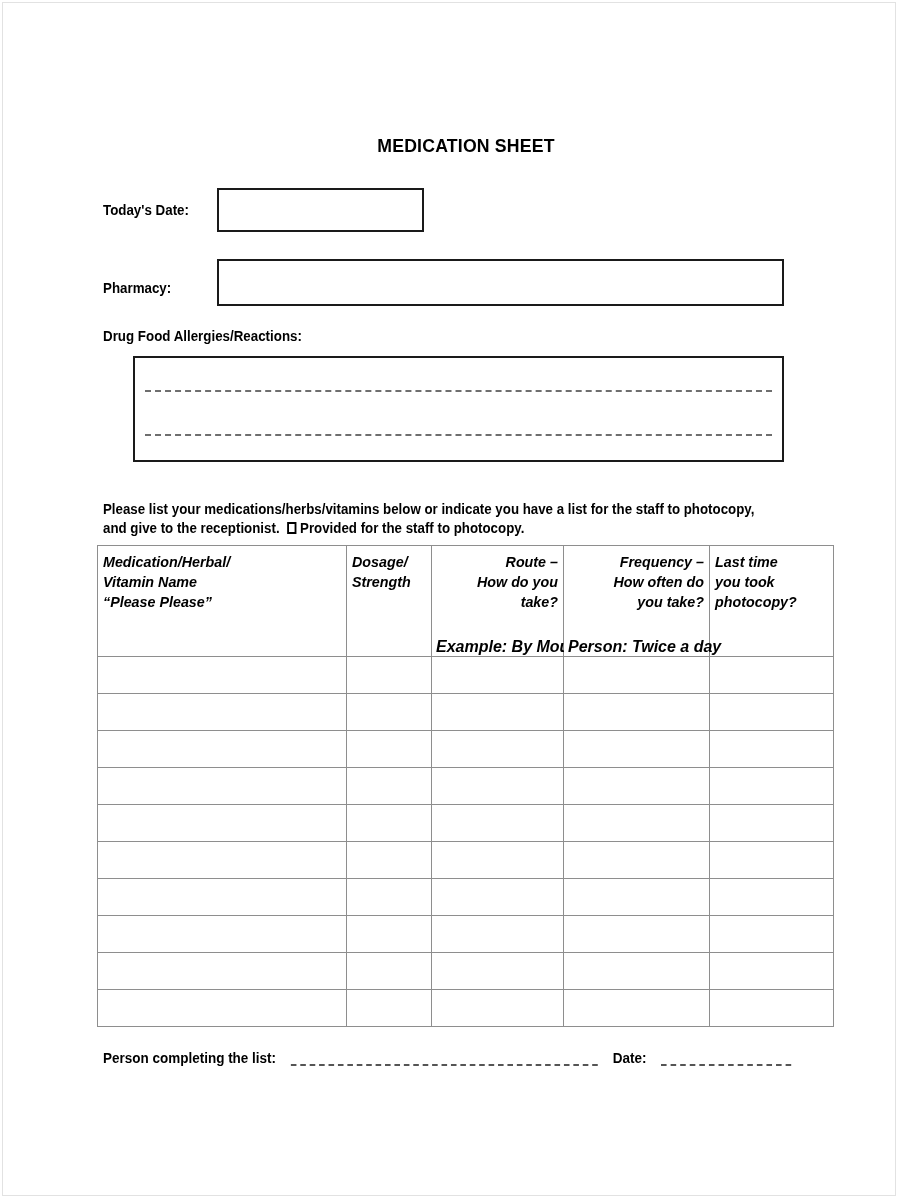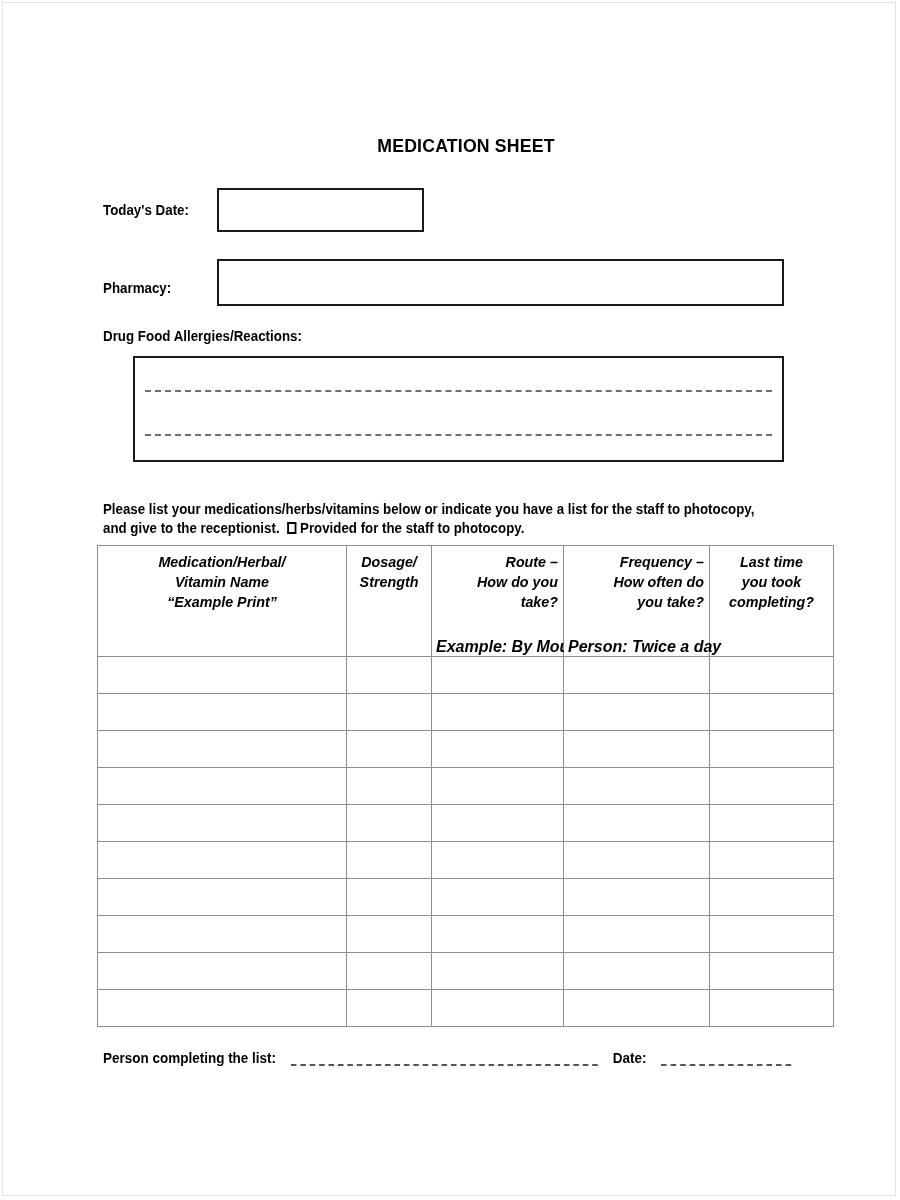--- a/index.html
+++ b/index.html
@@ -125,21 +125,21 @@
     background: #ffffff;
   }
   .med-table .hdr-row td {
     height: 101px;
     padding: 6px 5px 3px 5px;
     font-size: 14.3px;
     font-weight: bold;
     font-style: italic;
     line-height: 20px;
   }
-  .med-table .hdr-row td.center { text-align: center; }
+  .med-table .hdr-row td.center { }
   .med-table .hdr-row td.left   { text-align: right; position: relative; }
   .hdr-main { display: block; }
   .hdr-example {
     display: block;
     font-size: 16px;
     font-style: italic;
     font-weight: bold;
     line-height: 13px;
     position: absolute;
     left: 4px;
@@ -208,42 +208,42 @@
         <col class="c2">
         <col class="c3">
         <col class="c4">
         <col class="c5">
     </colgroup>
     <tbody>
       <tr class="hdr-row">
         <td class="center">
           <span class="hdr-main">Medication/Herbal/</span>
           <span class="hdr-main">Vitamin Name</span>
-          <span class="hdr-main">“Example Print”</span>
+          <span class="hdr-main">“Please Please”</span>
         </td>
         <td class="center">
           <span class="hdr-main">Dosage/</span>
           <span class="hdr-main">Strength</span>
         </td>
         <td class="left">
           <span class="hdr-main">Route –</span>
           <span class="hdr-main">How do you</span>
           <span class="hdr-main">take?</span>
           <span class="hdr-example">Example: By Mouth</span>
         </td>
         <td class="left">
           <span class="hdr-main">Frequency –</span>
           <span class="hdr-main">How often do</span>
           <span class="hdr-main">you take?</span>
           <span class="hdr-example">Person: Twice a day</span>
         </td>
         <td class="center">
           <span class="hdr-main">Last time</span>
           <span class="hdr-main">you took</span>
-          <span class="hdr-main">completing?</span>
+          <span class="hdr-main">photocopy?</span>
         </td>
       </tr>
     </tbody>
     <tbody id="table-body">
         <tr class="body-row">
           <td></td>
           <td></td>
           <td></td>
           <td></td>
           <td></td>

